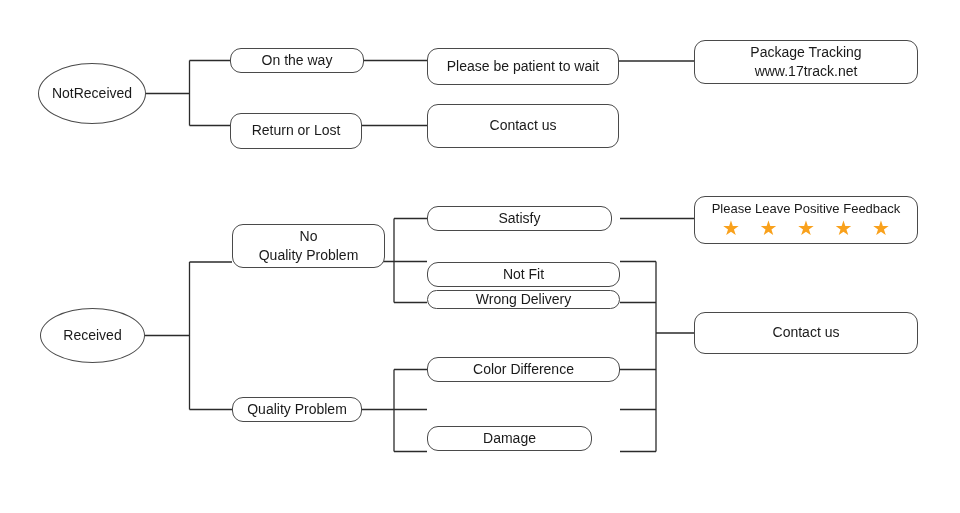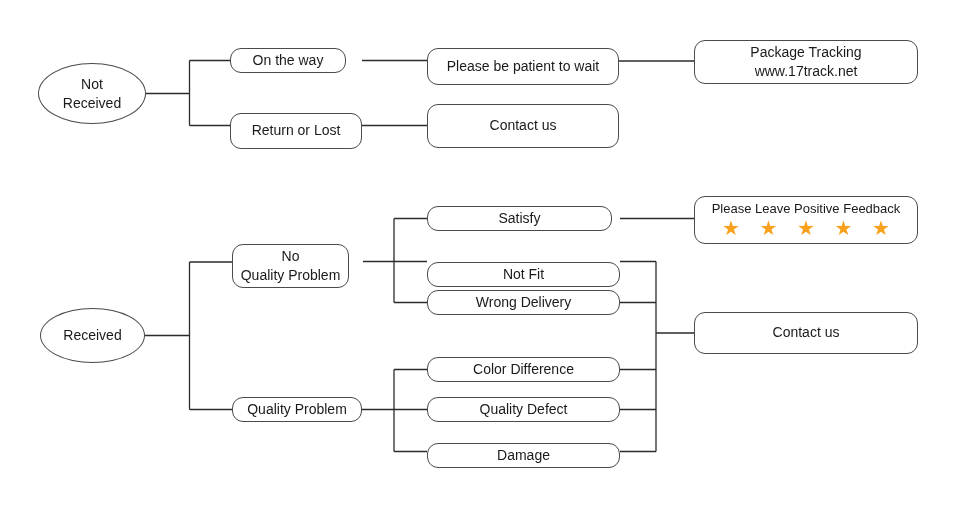--- a/index.html
+++ b/index.html
@@ -11,21 +11,21 @@
   .connectors path{stroke:#2b2b2b;stroke-width:1.3;fill:none;}
   .node{
     position:absolute;box-sizing:border-box;background:#fff;
     border:1.3px solid #4a4a4a;border-radius:11px;
     display:flex;flex-direction:column;align-items:center;justify-content:center;
     font-size:14px;line-height:1.38;text-align:center;white-space:nowrap;
   }
   .ellipse{
     position:absolute;box-sizing:border-box;background:#fff;
     border:1.3px solid #4a4a4a;border-radius:50%;
-    display:flex;flex-direction:column;align-items:center;justify-content:center;
+    display:flex;flex-direction:row;align-items:center;justify-content:center;
     font-size:14px;line-height:1.3;text-align:center;
   }
   .fb-label{font-size:13px;line-height:1.2;}
   .stars{
     color:#F9A11C;font-size:20px;line-height:1.1;letter-spacing:7px;
     margin-top:1px;padding-left:7px; 
   }
 </style>
 </head>
 <body>
@@ -42,21 +42,21 @@
     <path d="M620,218.5 H694"></path>
     <path d="M362,409.5 H427 M394,369.5 V451.5 M394,369.5 H427 M394,451.5 H427"></path>
     <path d="M620,261.5 H656 M620,302.5 H656 M620,369.5 H656 M620,409.5 H656 M620,451.5 H656 M656,261.5 V451.5 M656,333 H694"></path>
   </svg>
 
   <div class="ellipse" style="left:38px;top:63px;width:108px;height:61px">
     <div>Not</div>
     <div>Received</div>
   </div>
 
-  <div class="node" style="left:230px;top:48px;width:116px;height:25px">
+  <div class="node" style="left:230px;top:48px;width:134px;height:25px">
     <div>On the way</div>
   </div>
 
   <div class="node" style="left:230px;top:113px;width:132px;height:36px">
     <div>Return or Lost</div>
   </div>
 
   <div class="node" style="left:427px;top:48px;width:192px;height:37px">
     <div>Please be patient to wait</div>
   </div>
@@ -67,55 +67,52 @@
   </div>
 
   <div class="node" style="left:427px;top:104px;width:192px;height:44px">
     <div>Contact us</div>
   </div>
 
   <div class="ellipse" style="left:40px;top:308px;width:105px;height:55px">
     <div>Received</div>
   </div>
 
-  <div class="node" style="left:232px;top:244px;width:117px;height:44px">
+  <div class="node" style="left:232px;top:224px;width:153px;height:44px">
     <div>No</div>
     <div>Quality Problem</div>
   </div>
 
   <div class="node" style="left:232px;top:397px;width:130px;height:25px">
     <div>Quality Problem</div>
   </div>
 
   <div class="node" style="left:427px;top:206px;width:185px;height:25px">
     <div>Satisfy</div>
   </div>
 
   <div class="node" style="left:427px;top:262px;width:193px;height:25px">
     <div>Not Fit</div>
   </div>
 
-  <div class="node" style="left:427px;top:290px;width:193px;height:25px">
+  <div class="node" style="left:427px;top:290px;width:193px;height:19px">
     <div>Wrong Delivery</div>
   </div>
 
   <div class="node" style="left:694px;top:196px;width:224px;height:48px">
     <div class="fb-label">Please Leave Positive Feedback</div>
     <div class="stars">★ ★ ★ ★ ★</div>
   </div>
 
   <div class="node" style="left:427px;top:357px;width:193px;height:25px">
     <div>Color Difference</div>
   </div>
 
-  <div class="node" style="left:427px;top:397px;width:193px;height:25px">
-    <div>Quality Defect</div>
-  </div>
 
-  <div class="node" style="left:427px;top:443px;width:193px;height:25px">
+  <div class="node" style="left:427px;top:426px;width:165px;height:25px">
     <div>Damage</div>
   </div>
 
   <div class="node" style="left:694px;top:312px;width:224px;height:42px">
     <div>Contact us</div>
   </div>
 
 </div>
 
 </body></html>

